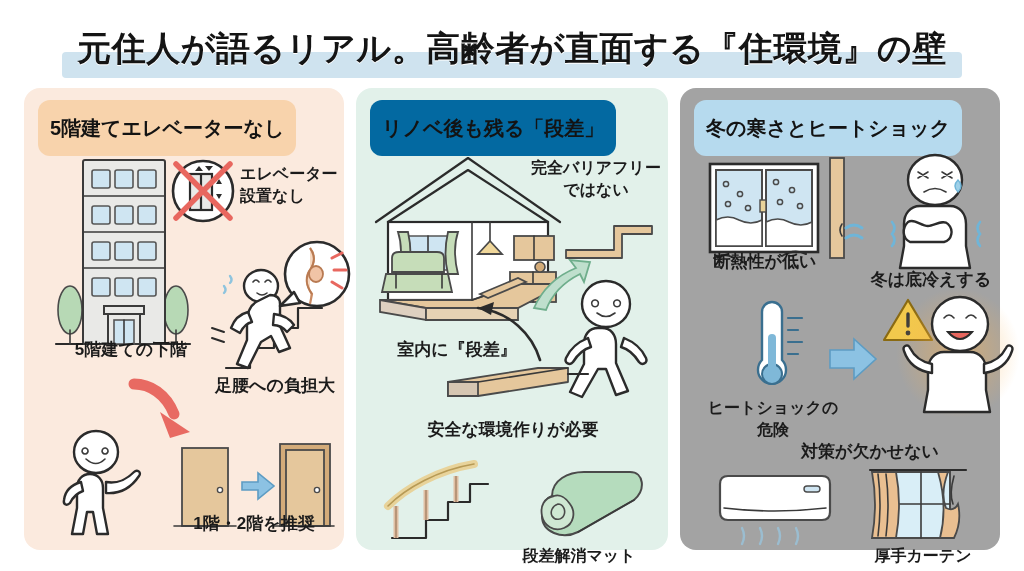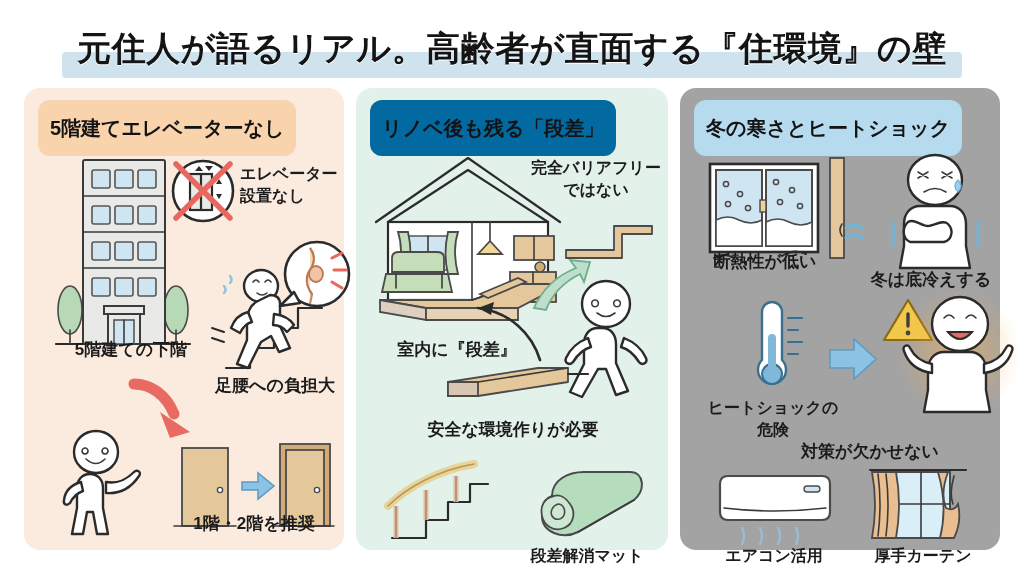--- a/index.html
+++ b/index.html
@@ -292,21 +292,21 @@
       </div>
 
       <div class="art" style="left:162px;top:378px;">
         <svg width="130" height="80" viewBox="0 0 130 80">
           <path d="M34 30 C34 14, 50 6, 66 6 L112 6 C126 6, 128 24, 116 34 L60 66 C44 74, 24 66, 24 50 C24 38, 28 32, 34 30 Z" fill="#b5dcbd" stroke="#4a4a4a" stroke-width="2"></path>
           <path d="M36 30 C26 32, 22 40, 24 50 C26 60, 36 66, 46 62 C56 58, 58 46, 52 38 C48 32, 42 28, 36 30 Z" fill="#cfe8d3" stroke="#4a4a4a" stroke-width="1.8"></path>
           <path d="M40 38 C34 40, 32 46, 34 50 C37 55, 44 54, 46 49 C48 44, 45 38, 40 38 Z" fill="none" stroke="#4a4a4a" stroke-width="1.6"></path>
           <path class="ln-thin" d="M60 66 L116 34"></path>
         </svg>
       </div>
-      <div class="cap small" style="left:156px;top:458px;width:150px;">段差解消マット</div>
+      <div class="cap small" style="left:148px;top:458px;width:150px;">段差解消マット</div>
     </div>
 
     <div class="panel p3">
       <div class="badge">冬の寒さとヒートショック</div>
 
       <div class="art" style="left:24px;top:70px;">
         <svg width="120" height="110" viewBox="0 0 120 110">
           <rect x="6" y="6" width="108" height="88" fill="#ffffff" stroke="#2b2b2b" stroke-width="2.6"></rect>
           <rect x="12" y="12" width="46" height="76" fill="#cfe5f2" stroke="#4a4a4a" stroke-width="2"></rect>
           <rect x="62" y="12" width="46" height="76" fill="#cfe5f2" stroke="#4a4a4a" stroke-width="2"></rect>
@@ -402,21 +402,20 @@
           <path class="ln-thin" d="M12 38 q50 6 102 0"></path>
           <rect x="92" y="16" width="16" height="6" rx="3" fill="#cfe5f2" stroke="#4a4a4a" stroke-width="1.4"></rect>
           <g stroke="#9bbdd0" stroke-width="2.4" fill="none" stroke-linecap="round">
             <path d="M30 58 q4 8 0 16"></path>
             <path d="M48 58 q4 8 0 16"></path>
             <path d="M66 58 q4 8 0 16"></path>
             <path d="M84 58 q4 8 0 16"></path>
           </g>
         </svg>
       </div>
-      <div class="cap small" style="left:14px;top:458px;width:160px;">エアコン活用</div>
 
       <div class="art" style="left:178px;top:376px;">
         <svg width="120" height="84" viewBox="0 0 120 84">
           <rect x="34" y="8" width="58" height="66" fill="#d9eef7" stroke="#4a4a4a" stroke-width="2"></rect>
           <path class="ln-thin" d="M63 8 V74 M34 40 H92"></path>
           <path class="ln" d="M12 6 H108"></path>
           <path d="M14 8 q6 32 0 66 l24 0 q6 -34 0 -66 z" fill="#e9bf91" stroke="#4a4a4a" stroke-width="1.8"></path>
           <path class="ln-thin" d="M20 10 q4 30 0 62 M28 10 q4 30 0 62"></path>
           <path d="M90 8 q-8 22 -2 36 q8 4 12 -4 q4 18 -4 34 l-14 0 q8 -32 -2 -66 z" fill="#e9bf91" stroke="#4a4a4a" stroke-width="1.8"></path>
           <path class="ln-thin" d="M96 12 q-5 18 -1 28"></path>

